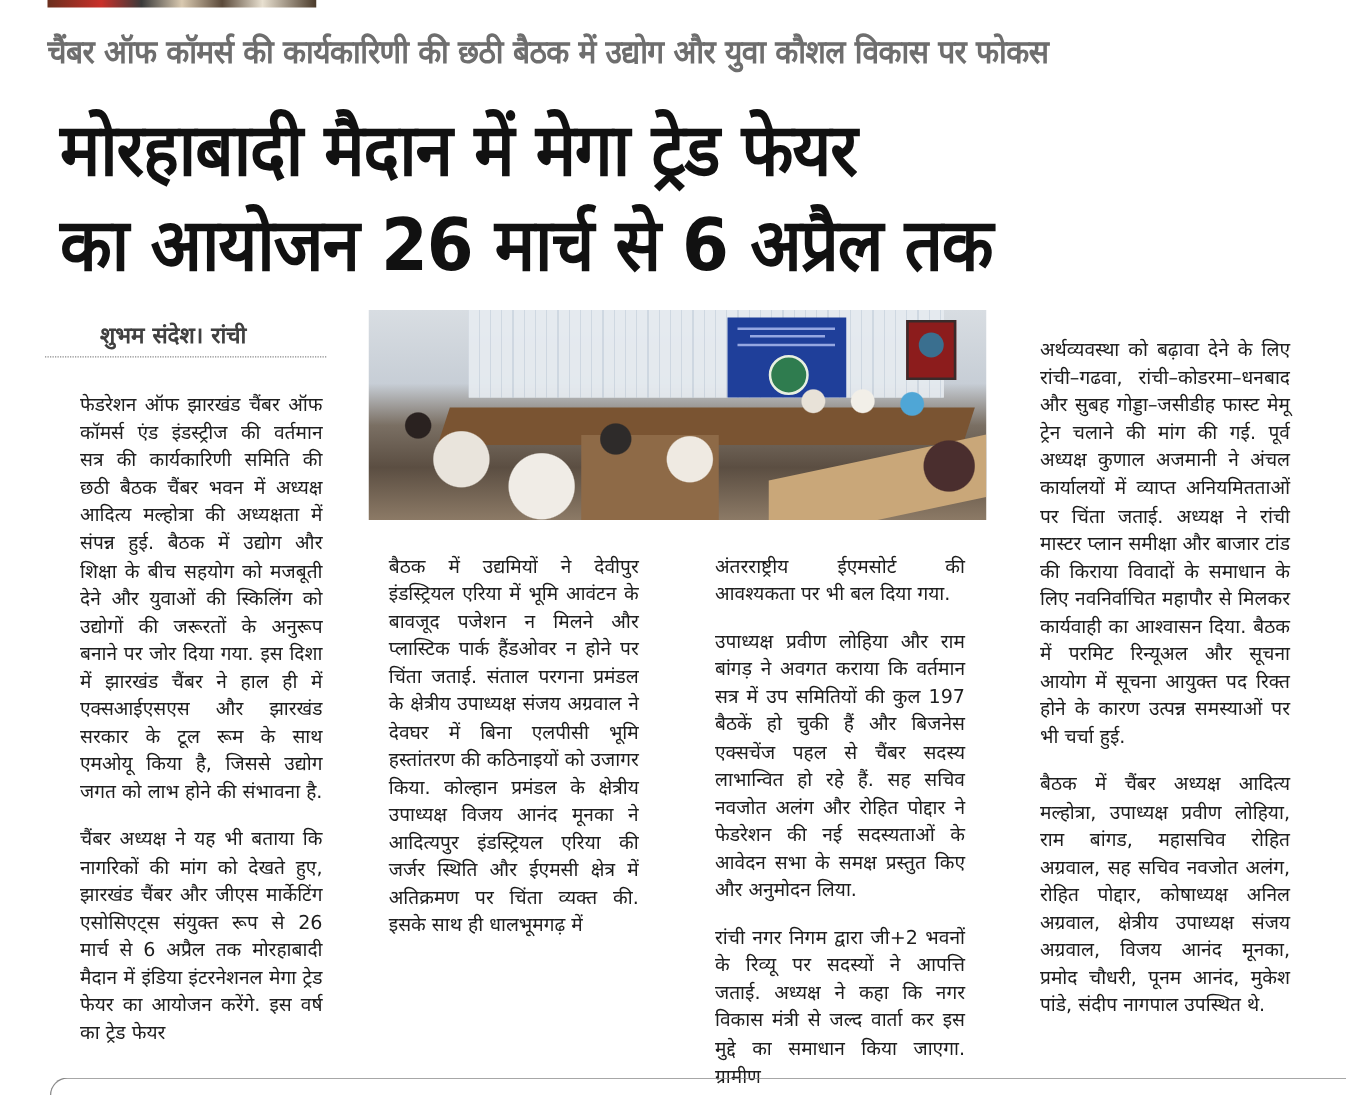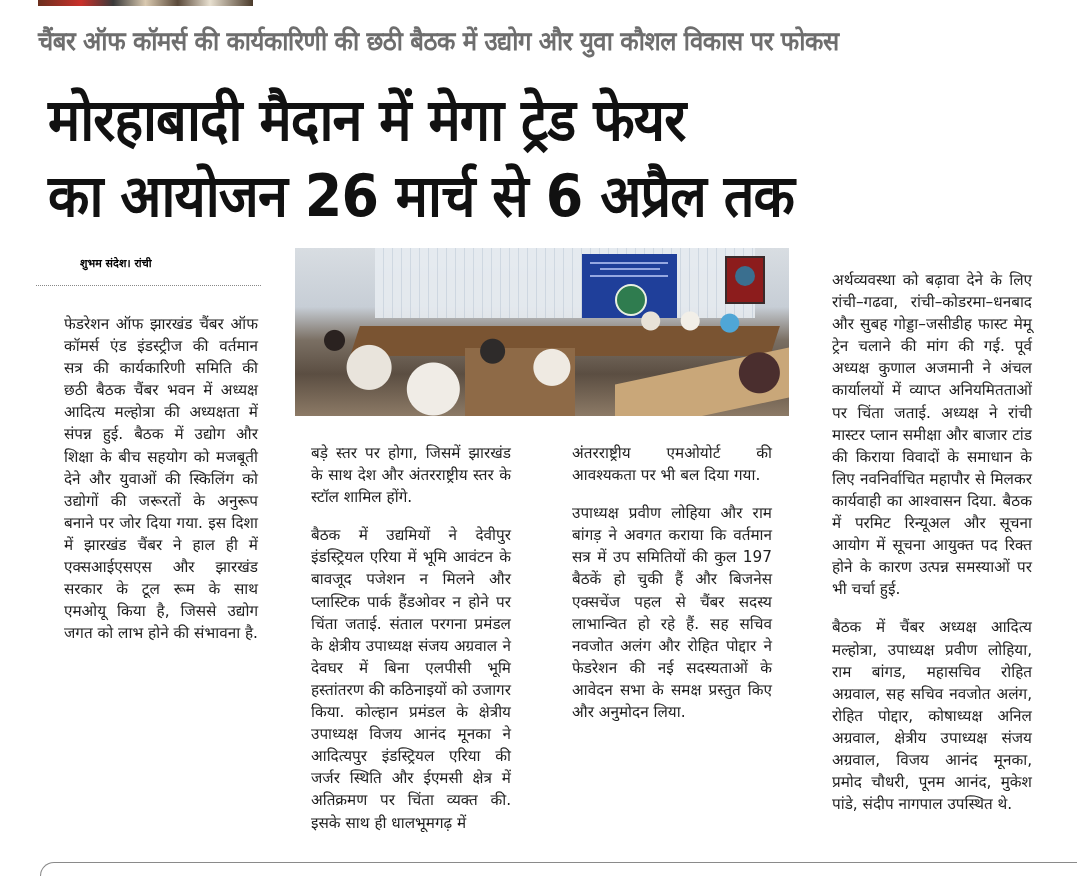--- a/index.html
+++ b/index.html
@@ -7,21 +7,21 @@
          font-family:"DejaVu Sans", sans-serif; color:#1c1c1c; }
   .top-strip { position:absolute; left:38px; top:0; width:215px; height:6px;
                background:linear-gradient(90deg,#6b2f1e,#c9302a 20%,#3a3a3a 35%,#d9c9b0 50%,#5b4a3a 65%,#e8e0d0 80%,#4a3a2a); }
   .kicker { position:absolute; left:38px; top:22px; width:1010px; font-size:26px;
             font-weight:bold; color:#6e6e6e; letter-spacing:-0.5px; white-space:nowrap;
             transform:scaleX(0.92); transform-origin:left top; }
   .headline { position:absolute; left:48px; top:82px; width:1000px; font-size:58px;
               line-height:76px; font-weight:bold; color:#111; letter-spacing:-1px;
               transform:scaleX(0.93); transform-origin:left top; }
   .headline div { white-space:nowrap; }
-  .byline { position:absolute; left:80px; top:255px; font-size:11px; font-weight:bold; color:#000000; }
+  .byline { position:absolute; left:80px; top:255px; font-size:18px; font-weight:bold; color:#404040; }
   .byline-rule { position:absolute; left:36px; top:285px; width:225px; border-top:1px dotted #888; }
   .col { position:absolute; font-size:15.3px; line-height:22.1px; text-align:justify;
          text-align-last:left; color:#1e1e1e; }
   .col p { margin:16px; text-indent:0; }
   .col1 { left:48px; top:297px; width:226px; }
   .col2 { left:295px; top:426px; width:232px; }
   .col3 { left:556px; top:426px; width:232px; }
   .col4 { left:816px; top:253px; width:232px; }
   .photo { position:absolute; left:295px; top:248px; width:494px; height:168px; overflow:hidden;
            background:linear-gradient(180deg,#d8dde2 0%,#c7ced6 35%,#7a6f63 55%,#5b4e42 75%,#8c7a66 100%); }
@@ -79,30 +79,31 @@
   </div>
   <div class="frame"></div>
   <div class="table"></div>
   <div class="table2"></div>
   <div class="table3"></div>
   <div class="people"></div>
 </div>
 
 <div class="col col1">
   <p>फेडरेशन ऑफ झारखंड चैंबर ऑफ कॉमर्स एंड इंडस्ट्रीज की वर्तमान सत्र की कार्यकारिणी समिति की छठी बैठक  चैंबर भवन में अध्यक्ष आदित्य मल्होत्रा की अध्यक्षता में संपन्न हुई. बैठक में उद्योग और शिक्षा के बीच सहयोग को मजबूती देने और युवाओं की स्किलिंग को उद्योगों की जरूरतों के अनुरूप बनाने पर जोर दिया गया. इस दिशा में झारखंड चैंबर ने हाल ही में एक्सआईएसएस और झारखंड सरकार के टूल रूम के साथ एमओयू किया है, जिससे उद्योग जगत को लाभ होने की संभावना है.</p>
+  <p>चैंबर अध्यक्ष ने यह भी बताया कि नागरिकों की मांग को देखते हुए, झारखंड चैंबर और जीएस मार्केटिंग एसोसिएट्स संयुक्त रूप से 26 मार्च से 6 अप्रैल तक मोरहाबादी मैदान में इंडिया इंटरनेशनल मेगा ट्रेड फेयर का आयोजन करेंगे. इस वर्ष का ट्रेड फेयर</p>
 </div>
 
 <div class="col col2">
-  <p>बड़े स्तर पर होगा, जिसमें झारखंड के साथ देश और अंतरराष्ट्रीय स्तर के स्टॉल शामिल होंगे.</p>
   <p>बैठक में उद्यमियों ने देवीपुर इंडस्ट्रियल एरिया में भूमि आवंटन के बावजूद पजेशन न मिलने और प्लास्टिक पार्क हैंडओवर न होने पर चिंता जताई. संताल परगना प्रमंडल के क्षेत्रीय उपाध्यक्ष संजय अग्रवाल ने देवघर में बिना एलपीसी भूमि हस्तांतरण की कठिनाइयों को उजागर किया. कोल्हान प्रमंडल के क्षेत्रीय उपाध्यक्ष विजय आनंद मूनका ने आदित्यपुर इंडस्ट्रियल एरिया की जर्जर स्थिति और ईएमसी क्षेत्र में अतिक्रमण पर चिंता व्यक्त की. इसके साथ ही धालभूमगढ़ में</p>
 </div>
 
 <div class="col col3">
-  <p>अंतरराष्ट्रीय एमओयोर्ट की आवश्यकता पर भी बल दिया गया.</p>
+  <p>अंतरराष्ट्रीय ईएमसोर्ट की आवश्यकता पर भी बल दिया गया.</p>
   <p>उपाध्यक्ष प्रवीण लोहिया और राम बांगड़ ने अवगत कराया कि वर्तमान सत्र में उप समितियों की कुल 197 बैठकें हो चुकी हैं और बिजनेस एक्सचेंज पहल से चैंबर सदस्य लाभान्वित हो रहे हैं. सह सचिव नवजोत अलंग और रोहित पोद्दार ने फेडरेशन की नई सदस्यताओं के आवेदन सभा के समक्ष प्रस्तुत किए और अनुमोदन लिया.</p>
+  <p>रांची नगर निगम द्वारा जी+2 भवनों के रिव्यू पर सदस्यों ने आपत्ति जताई. अध्यक्ष ने कहा कि नगर विकास मंत्री से जल्द वार्ता कर इस मुद्दे का समाधान किया जाएगा. ग्रामीण</p>
 </div>
 
 <div class="col col4">
   <p>अर्थव्यवस्था को बढ़ावा देने के लिए रांची–गढवा, रांची–कोडरमा–धनबाद और सुबह गोड्डा–जसीडीह फास्ट मेमू ट्रेन चलाने की मांग की गई. पूर्व अध्यक्ष कुणाल अजमानी ने अंचल कार्यालयों में व्याप्त अनियमितताओं पर चिंता जताई. अध्यक्ष ने रांची मास्टर प्लान समीक्षा और बाजार टांड की किराया विवादों के समाधान के लिए नवनिर्वाचित महापौर से मिलकर कार्यवाही का आश्वासन दिया. बैठक में परमिट रिन्यूअल और सूचना आयोग में सूचना आयुक्त पद रिक्त होने के कारण उत्पन्न समस्याओं पर भी चर्चा हुई.</p>
   <p>बैठक में चैंबर अध्यक्ष आदित्य मल्होत्रा, उपाध्यक्ष प्रवीण लोहिया, राम बांगड, महासचिव रोहित अग्रवाल, सह सचिव नवजोत अलंग, रोहित पोद्दार, कोषाध्यक्ष अनिल अग्रवाल, क्षेत्रीय उपाध्यक्ष संजय अग्रवाल, विजय आनंद मूनका, प्रमोद चौधरी, पूनम आनंद, मुकेश पांडे, संदीप नागपाल उपस्थित थे.</p>
 </div>
 
 <div class="bottom-rule"></div>
 
 </body></html>

